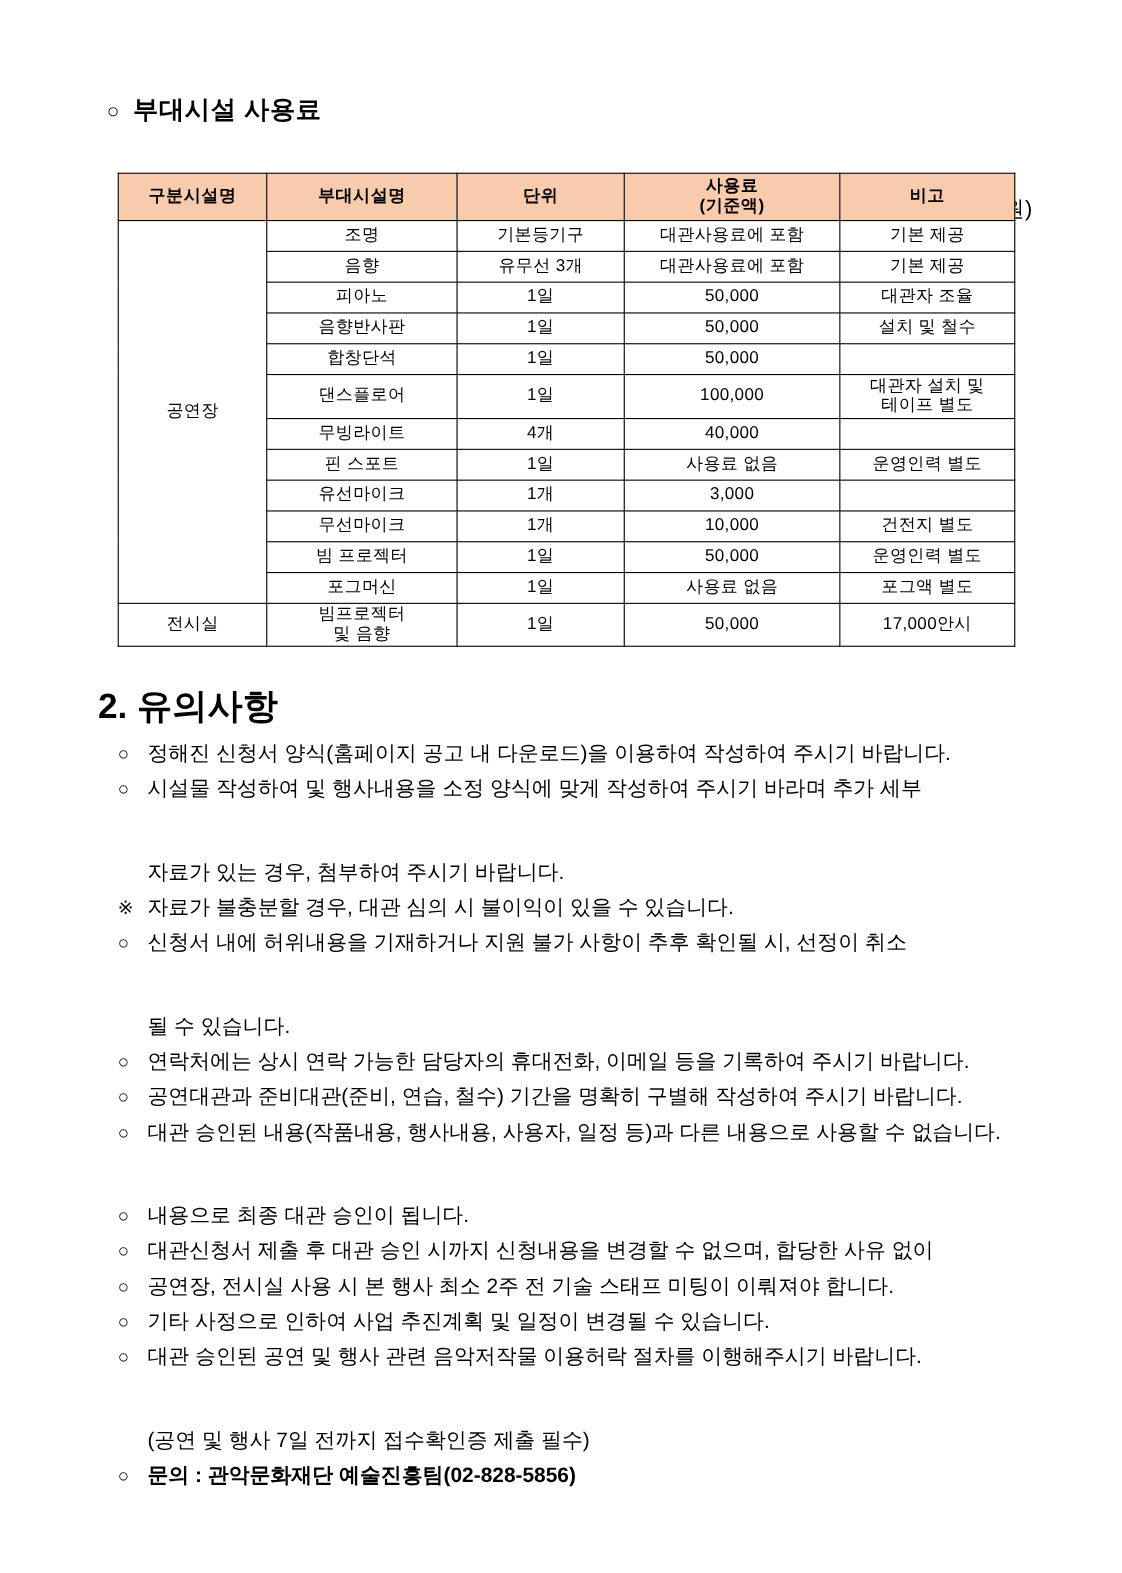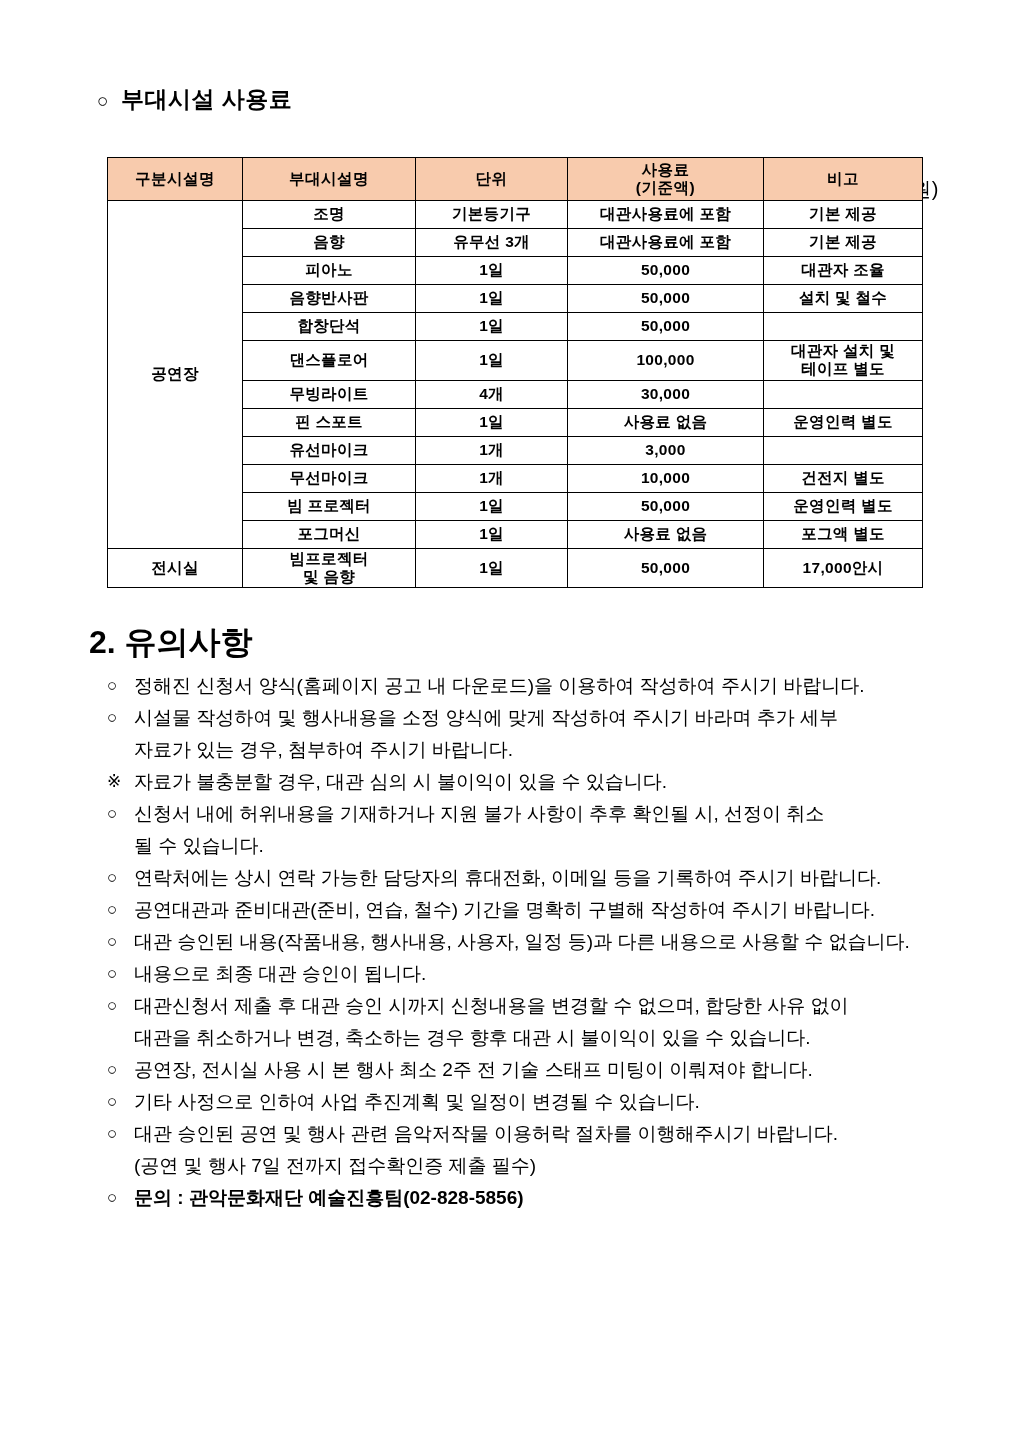--- a/index.html
+++ b/index.html
@@ -68,21 +68,21 @@
     width: 815px;
     table-layout: fixed;
     font-size: 15.5px;
   }
   table.fee-table td, table.fee-table th {
     border: 1px solid #000000;
     text-align: center;
     vertical-align: middle;
     padding: 1px 2px;
     line-height: 1.18;
-    font-weight: bold;
+    font-weight: normal;
     letter-spacing: 0.3px;
   }
   table.fee-table thead th {
     background: #f8cbad;
     font-weight: bold;
     height: 40px;
     font-size: 15.5px;
     letter-spacing: 0.5px;
   }
   table.fee-table tbody td {
@@ -129,20 +129,21 @@
     font-size: 17px;
     line-height: 32px;
   }
   .note-item.sub {
     padding-left: 27px;
   }
   .note-item .body { display: block; }
   .note-item .cont {
     display: block;
     text-indent: 0;
+    margin-top: 44px;
   }
   .note-item.bold { font-weight: bold; }
 </style>
 </head>
 <body>
 
 <div class="page">
 
   <div class="sec-heading">
     <span class="bullet">○</span>
@@ -209,21 +210,21 @@
             <td>1일</td>
             <td>100,000</td>
             <td>
               <div>대관자 설치 및</div>
               <div>테이프 별도</div>
             </td>
           </tr>
           <tr>
             <td>무빙라이트</td>
             <td>4개</td>
-            <td>30,000</td>
+            <td>40,000</td>
             <td></td>
           </tr>
           <tr>
             <td>핀 스포트</td>
             <td>1일</td>
             <td>사용료 없음</td>
             <td>운영인력 별도</td>
           </tr>
           <tr>
             <td>유선마이크</td>
@@ -296,21 +297,20 @@
         <span class="marker">○</span>
         <span class="body">대관 승인된 내용(작품내용, 행사내용, 사용자, 일정 등)과 다른 내용으로 사용할 수 없습니다.</span>
       </div>
       <div class="note-item">
         <span class="marker">○</span>
         <span class="cont">내용으로 최종 대관 승인이 됩니다.</span>
       </div>
       <div class="note-item">
         <span class="marker">○</span>
         <span class="body">대관신청서 제출 후 대관 승인 시까지 신청내용을 변경할 수 없으며, 합당한 사유 없이</span>
-        <span class="cont">대관을 취소하거나 변경, 축소하는 경우 향후 대관 시 불이익이 있을 수 있습니다.</span>
       </div>
       <div class="note-item">
         <span class="marker">○</span>
         <span class="body">공연장, 전시실 사용 시 본 행사 최소 2주 전 기술 스태프 미팅이 이뤄져야 합니다.</span>
       </div>
       <div class="note-item">
         <span class="marker">○</span>
         <span class="body">기타 사정으로 인하여 사업 추진계획 및 일정이 변경될 수 있습니다.</span>
       </div>
       <div class="note-item">

